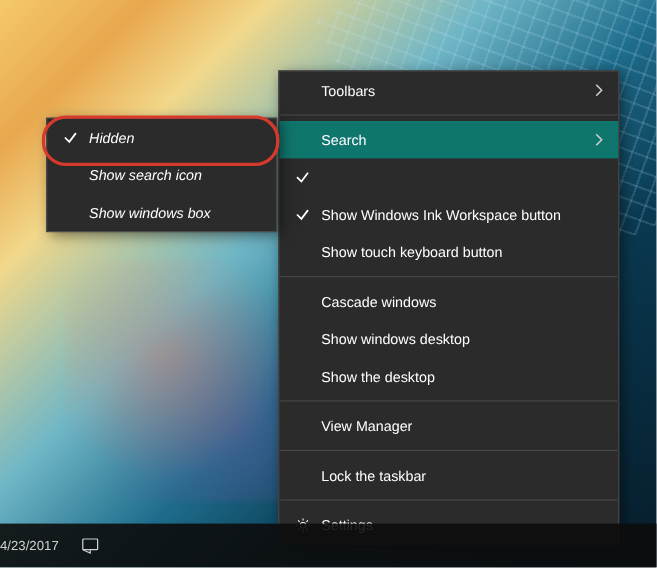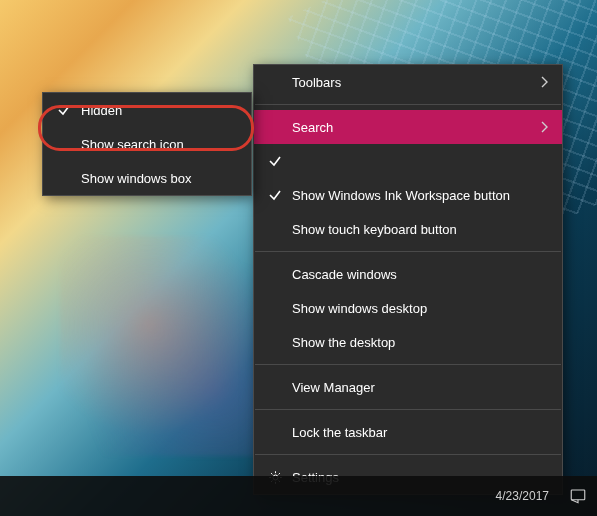--- a/index.html
+++ b/index.html
@@ -22,44 +22,44 @@
   .wallpaper-deco::after {
     content:""; position:absolute; left:60px; bottom:60px; width:220px; height:220px;
     background: radial-gradient(circle at 40% 40%, rgba(255,120,80,.35), transparent 60%),
                 radial-gradient(circle at 70% 70%, rgba(120,80,160,.35), transparent 60%);
     filter: blur(2px);
   }
 
   .taskbar {
     position:absolute; left:0; right:0; bottom:0; height:40px;
     background: rgba(12,12,12,.9);
-    display:flex; align-items:center; justify-content:flex-end;
+    display:flex; align-items:center; justify-content:flex-start;
     color:#cfcfcf; font-size:12px;
   }
   .taskbar .date { margin-right:20px; }
   .taskbar .tray-icon { margin-right:10px; color:#cfcfcf; }
 
   .menu {
     position:absolute;
     background:#2b2b2b;
     border:1px solid #4a4a4a;
     color:#fff;
     font-size:13px;
     box-shadow: 3px 3px 12px rgba(0,0,0,.5);
   }
   .menu-main { right:34px; top:64px; width:310px; }
-  .menu-sub  { left:42px; top:92px; width:210px; }
+  .menu-sub  { left:42px; top:107px; width:210px;font-style:italic; }
 
   .menu-item {
     display:flex; align-items:center;
     height:34px;
     padding: 0 14px 0 10px;
     cursor:default;
   }
-  .menu-item:hover, .menu-item.hovered { background:#be185d; }
+  .menu-item:hover, .menu-item.hovered { background:#0f766e; }
   .menu-item .icon-slot {
     width:22px; display:flex; align-items:center; justify-content:center;
     flex:0 0 22px; color:#fff;
   }
   .menu-item .label { flex:1 1 auto; padding-left:6px; white-space:nowrap; }
   .menu-item .chev  { flex:0 0 auto; color:#cfcfcf; }
   .menu-sep { height:1px; background:#4a4a4a; margin:5px 1px; }
 
   .highlight-oval {
     position:absolute;

